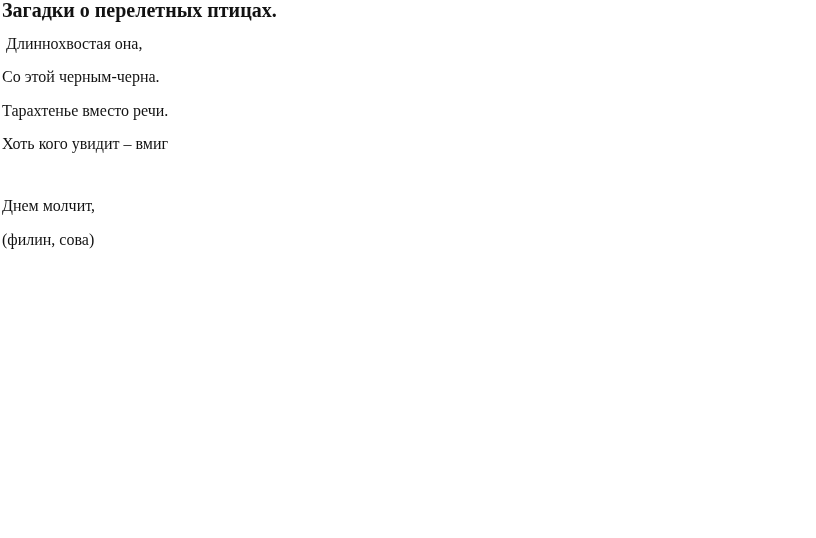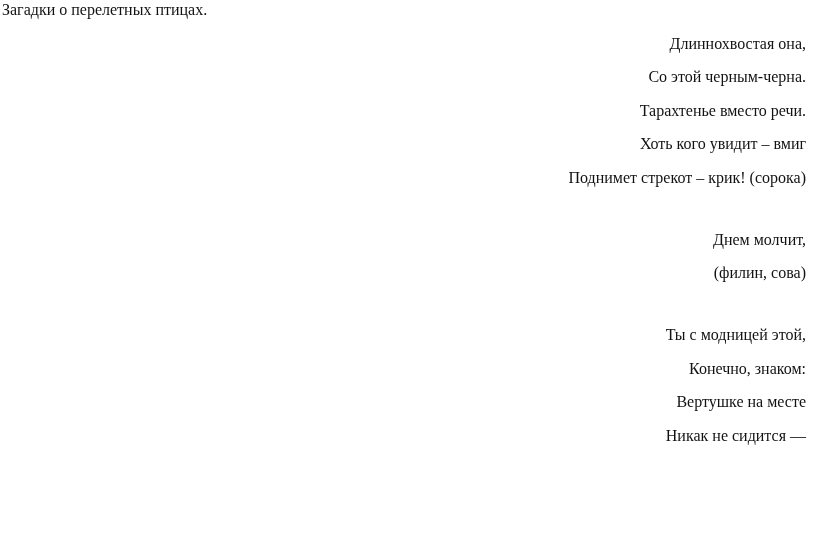--- a/index.html
+++ b/index.html
@@ -12,61 +12,53 @@
     width: 816px;
     height: 538px;
     overflow: hidden;
     background: #ffffff;
     box-sizing: border-box;
     padding: 2px 10px 0 2px;
     font-family: "Liberation Serif", "DejaVu Serif", serif;
     color: #121212;
   }
   .doc-title {
-    font-size: 16px;
+    font-size: 20px;
     line-height: 16px;
-    font-weight: normal;
+    font-weight: bold;
     margin: 0 0 17.5px 0;
     white-space: pre-wrap;
   }
   .riddle-line {
     font-size: 16px;
     line-height: 16px;
     font-weight: normal;
     margin: 0 0 17.5px 0;
     white-space: pre-wrap;
-    text-align: right;
   }
   .riddle-block {
     margin: 0;
   }
   .riddle-block + .riddle-block {
     margin-top: 46px; 
   }
 </style>
 </head>
 <body>
 
 <main class="page">
 
   <h1 class="doc-title">Загадки о перелетных птицах.</h1>
 
   <section class="riddle-block">
     <p class="riddle-line"> Длиннохвостая она,</p>
     <p class="riddle-line">Со этой черным-черна.</p>
     <p class="riddle-line">Тарахтенье вместо речи.</p>
     <p class="riddle-line">Хоть кого увидит – вмиг</p>
-    <p class="riddle-line">Поднимет стрекот – крик! (сорока)</p>
   </section>
 
   <section class="riddle-block">
     <p class="riddle-line">Днем молчит,</p>
     <p class="riddle-line">(филин, сова)</p>
   </section>
 
-  <section class="riddle-block">
-    <p class="riddle-line">Ты с модницей этой,</p>
-    <p class="riddle-line">Конечно, знаком:</p>
-    <p class="riddle-line">Вертушке на месте</p>
-    <p class="riddle-line">Никак не сидится —</p>
-  </section>
 
 </main>
 
 </body></html>

